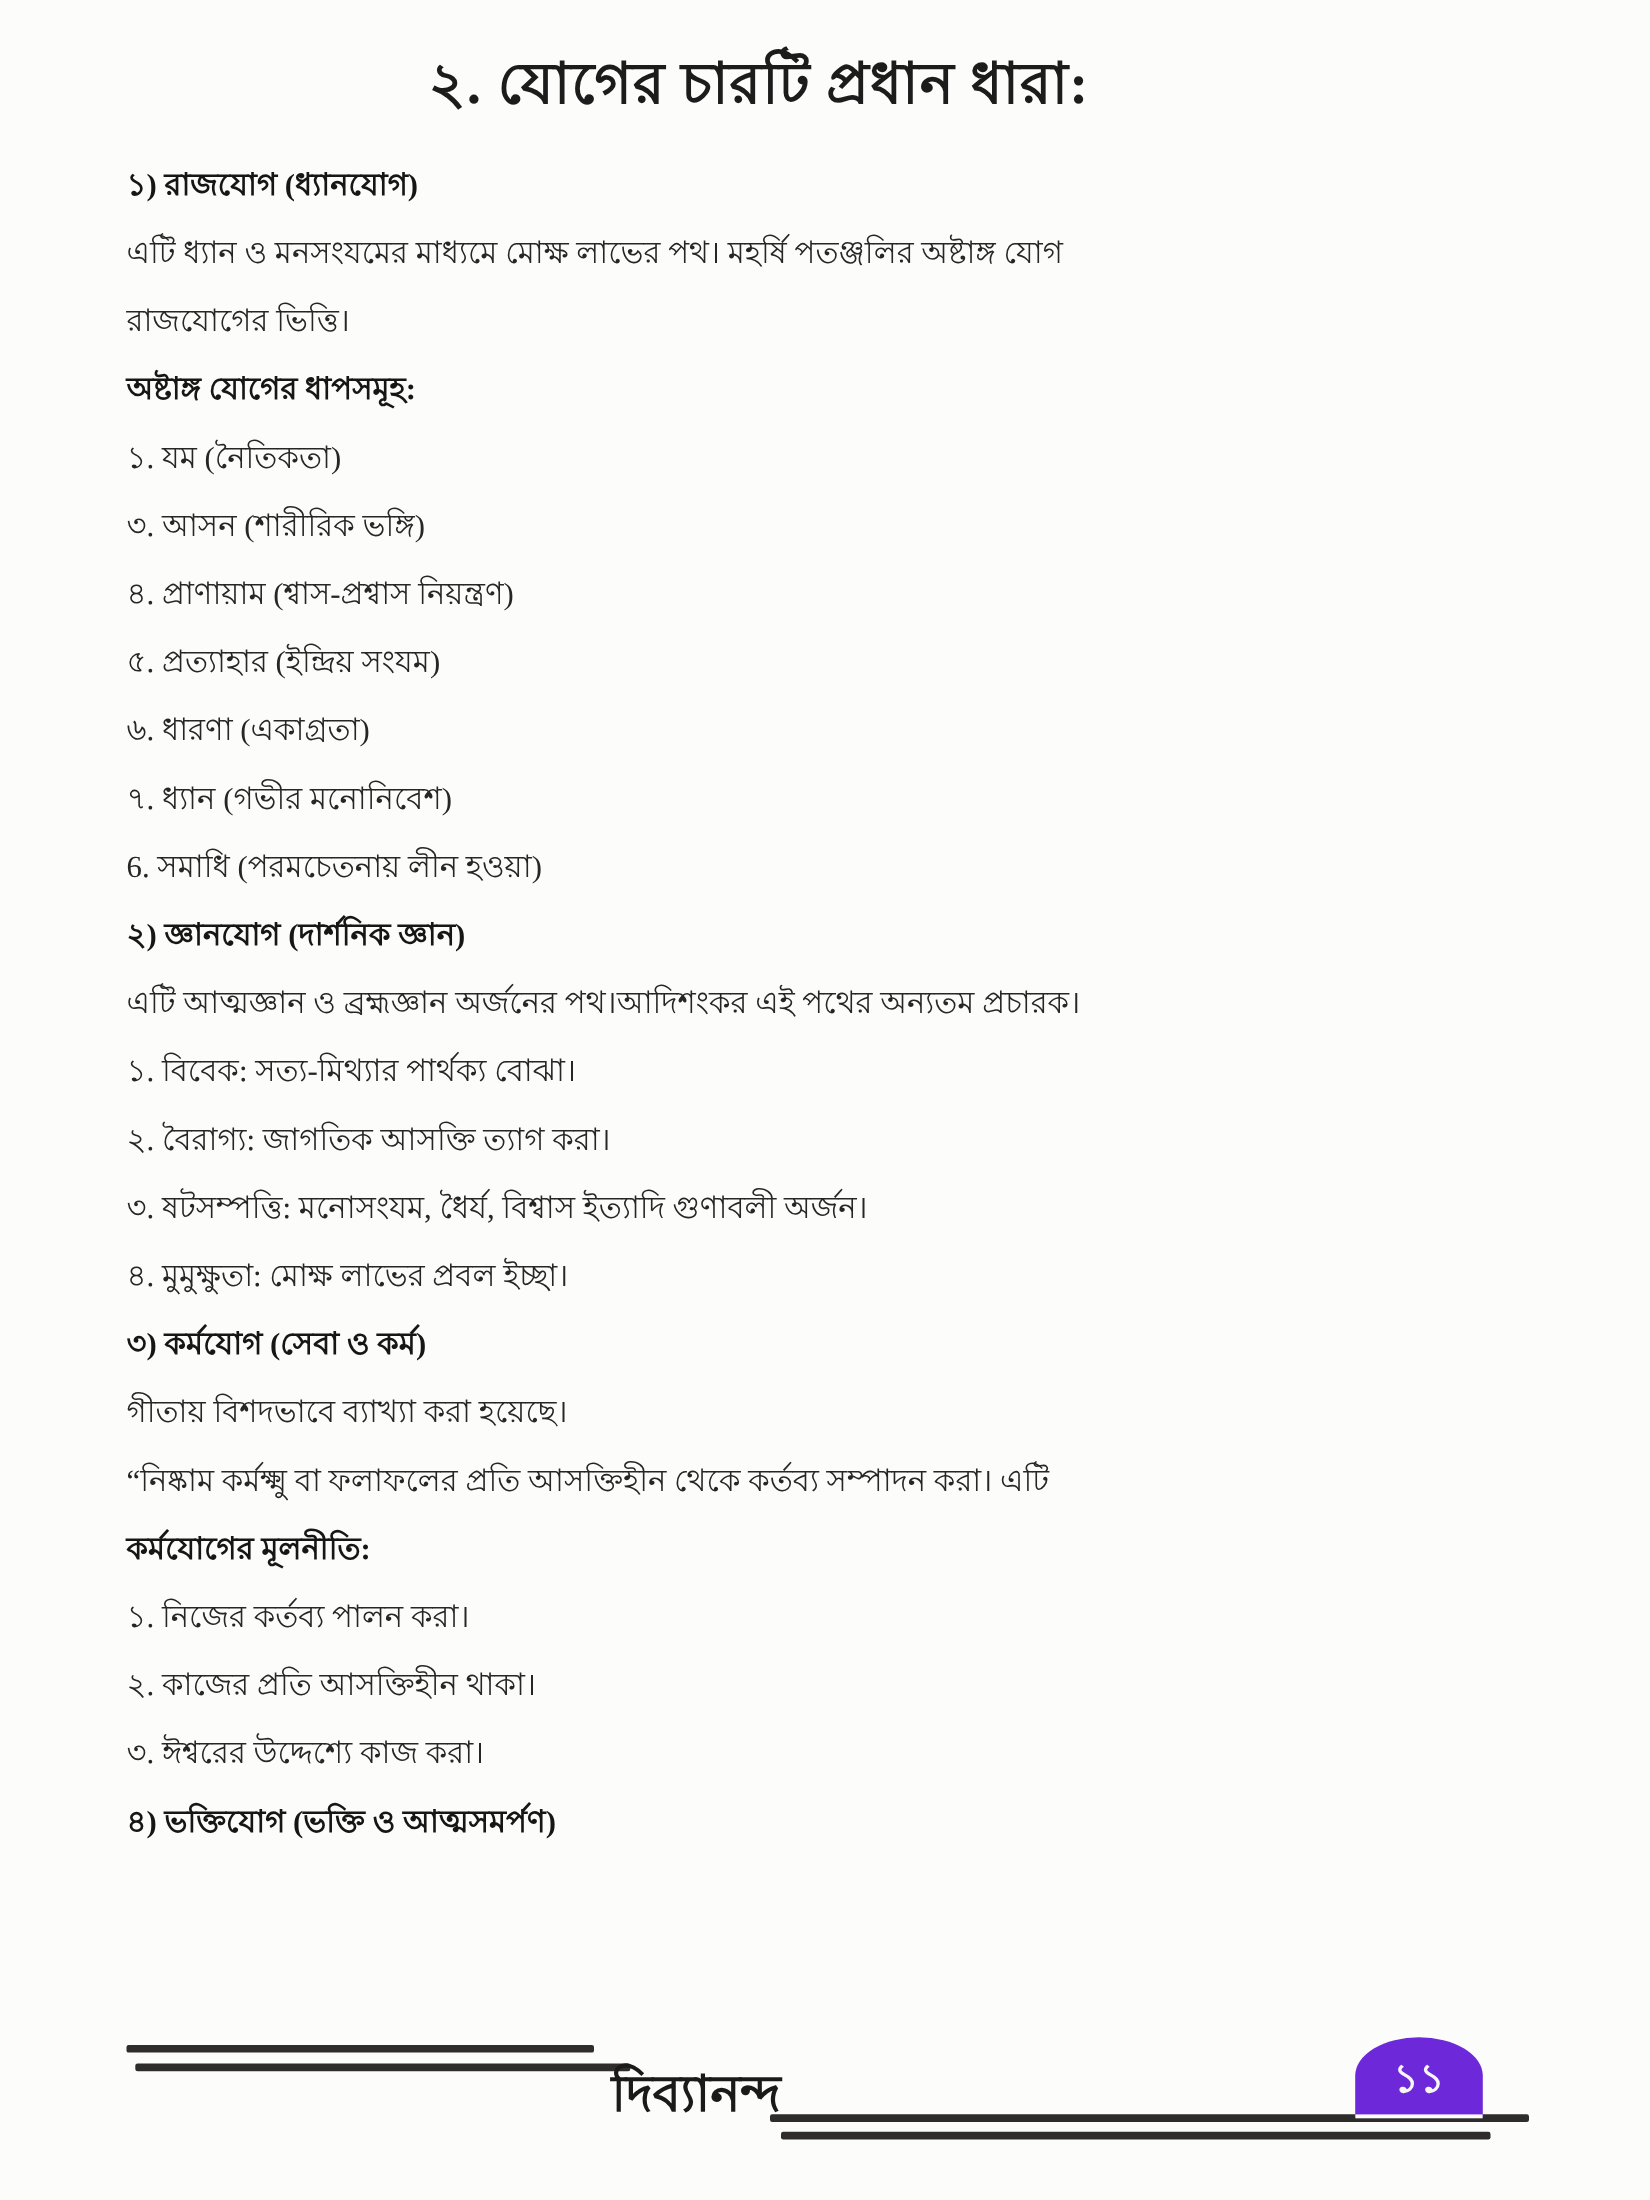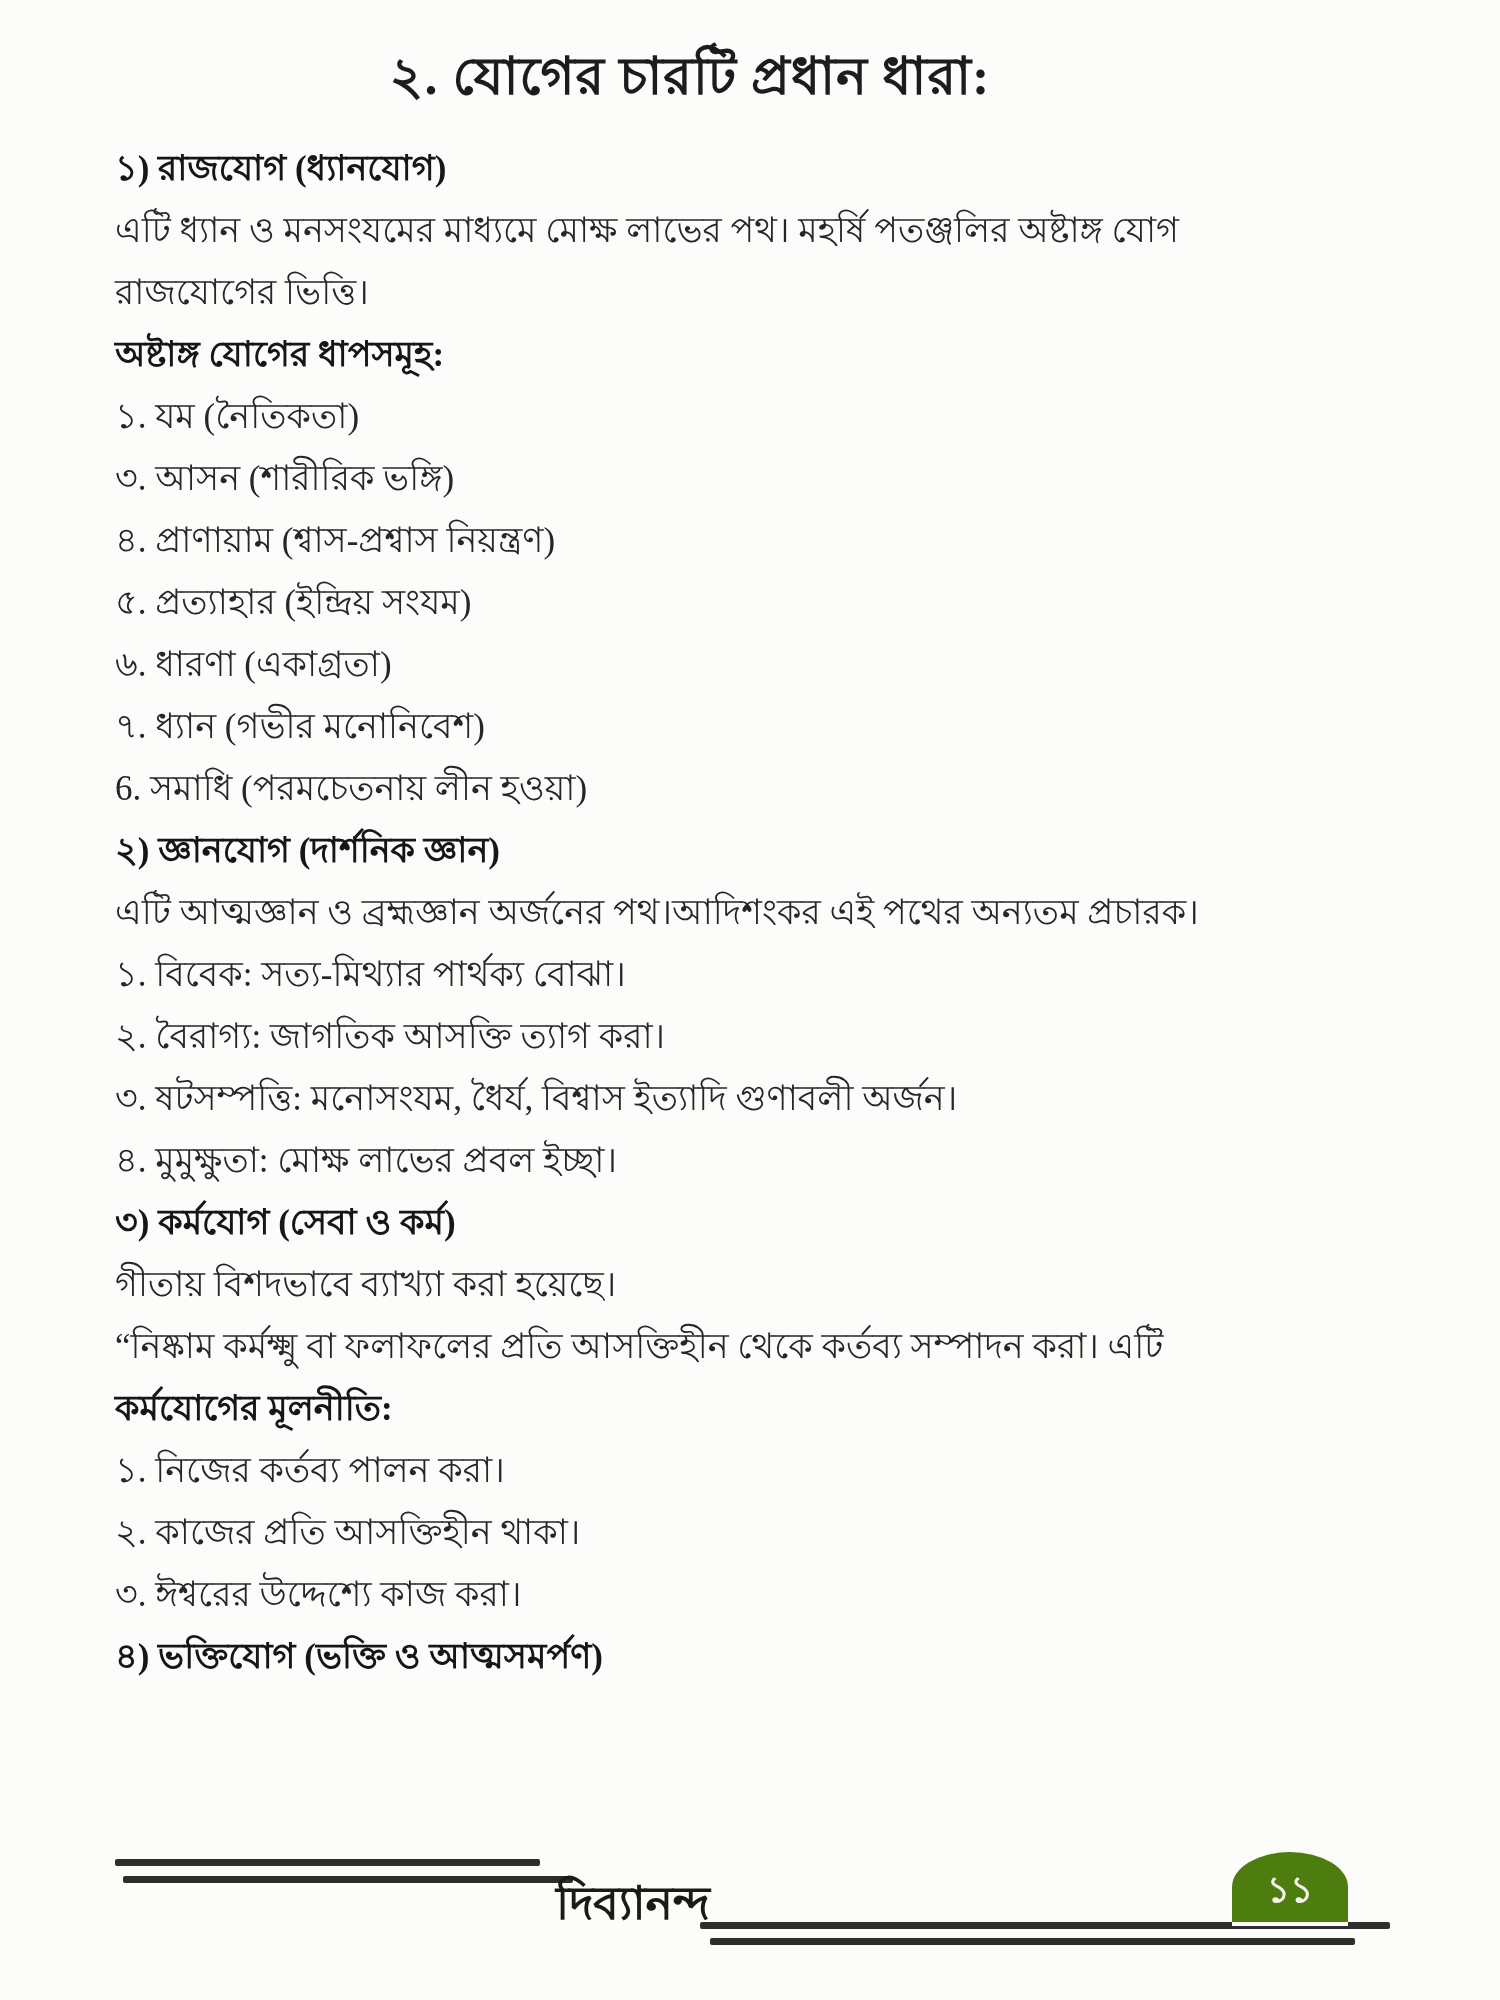--- a/index.html
+++ b/index.html
@@ -26,21 +26,21 @@
     letter-spacing:1px;
   }
   .content{
     position:absolute;
     left:115px;top:138px;right:90px;
   }
   .line{
     height:62px;
     display:flex;
     align-items:center;
-    font-size:35px;
+    font-size:28px;
     line-height:62px;
     color:#262626;
     white-space:nowrap;
   }
   .line.bold{
     font-weight:700;
     color:#161616;
   }
   
   .footer{position:absolute;left:0;top:1840px;width:1232px;height:160px;padding-left:15px;}
@@ -53,21 +53,21 @@
     position:absolute;
     left:556px;top:28px;
     font-size:46px;
     font-weight:700;
     color:#1a1a18;
   }
   .page-medallion{
     position:absolute;
     left:1232px;top:12px;
     width:116px;height:70px;
-    background:#4d7c0f;
+    background:#6d28d9;
     border-radius:116px 116px 0 0 / 70px 70px 0 0;
     display:flex;
     align-items:center;
     justify-content:center;
     border-bottom:4px solid #fcfcfa;
   }
   .page-medallion .num{
     font-size:36px;
     font-weight:700;
     color:#f6f6f2;

